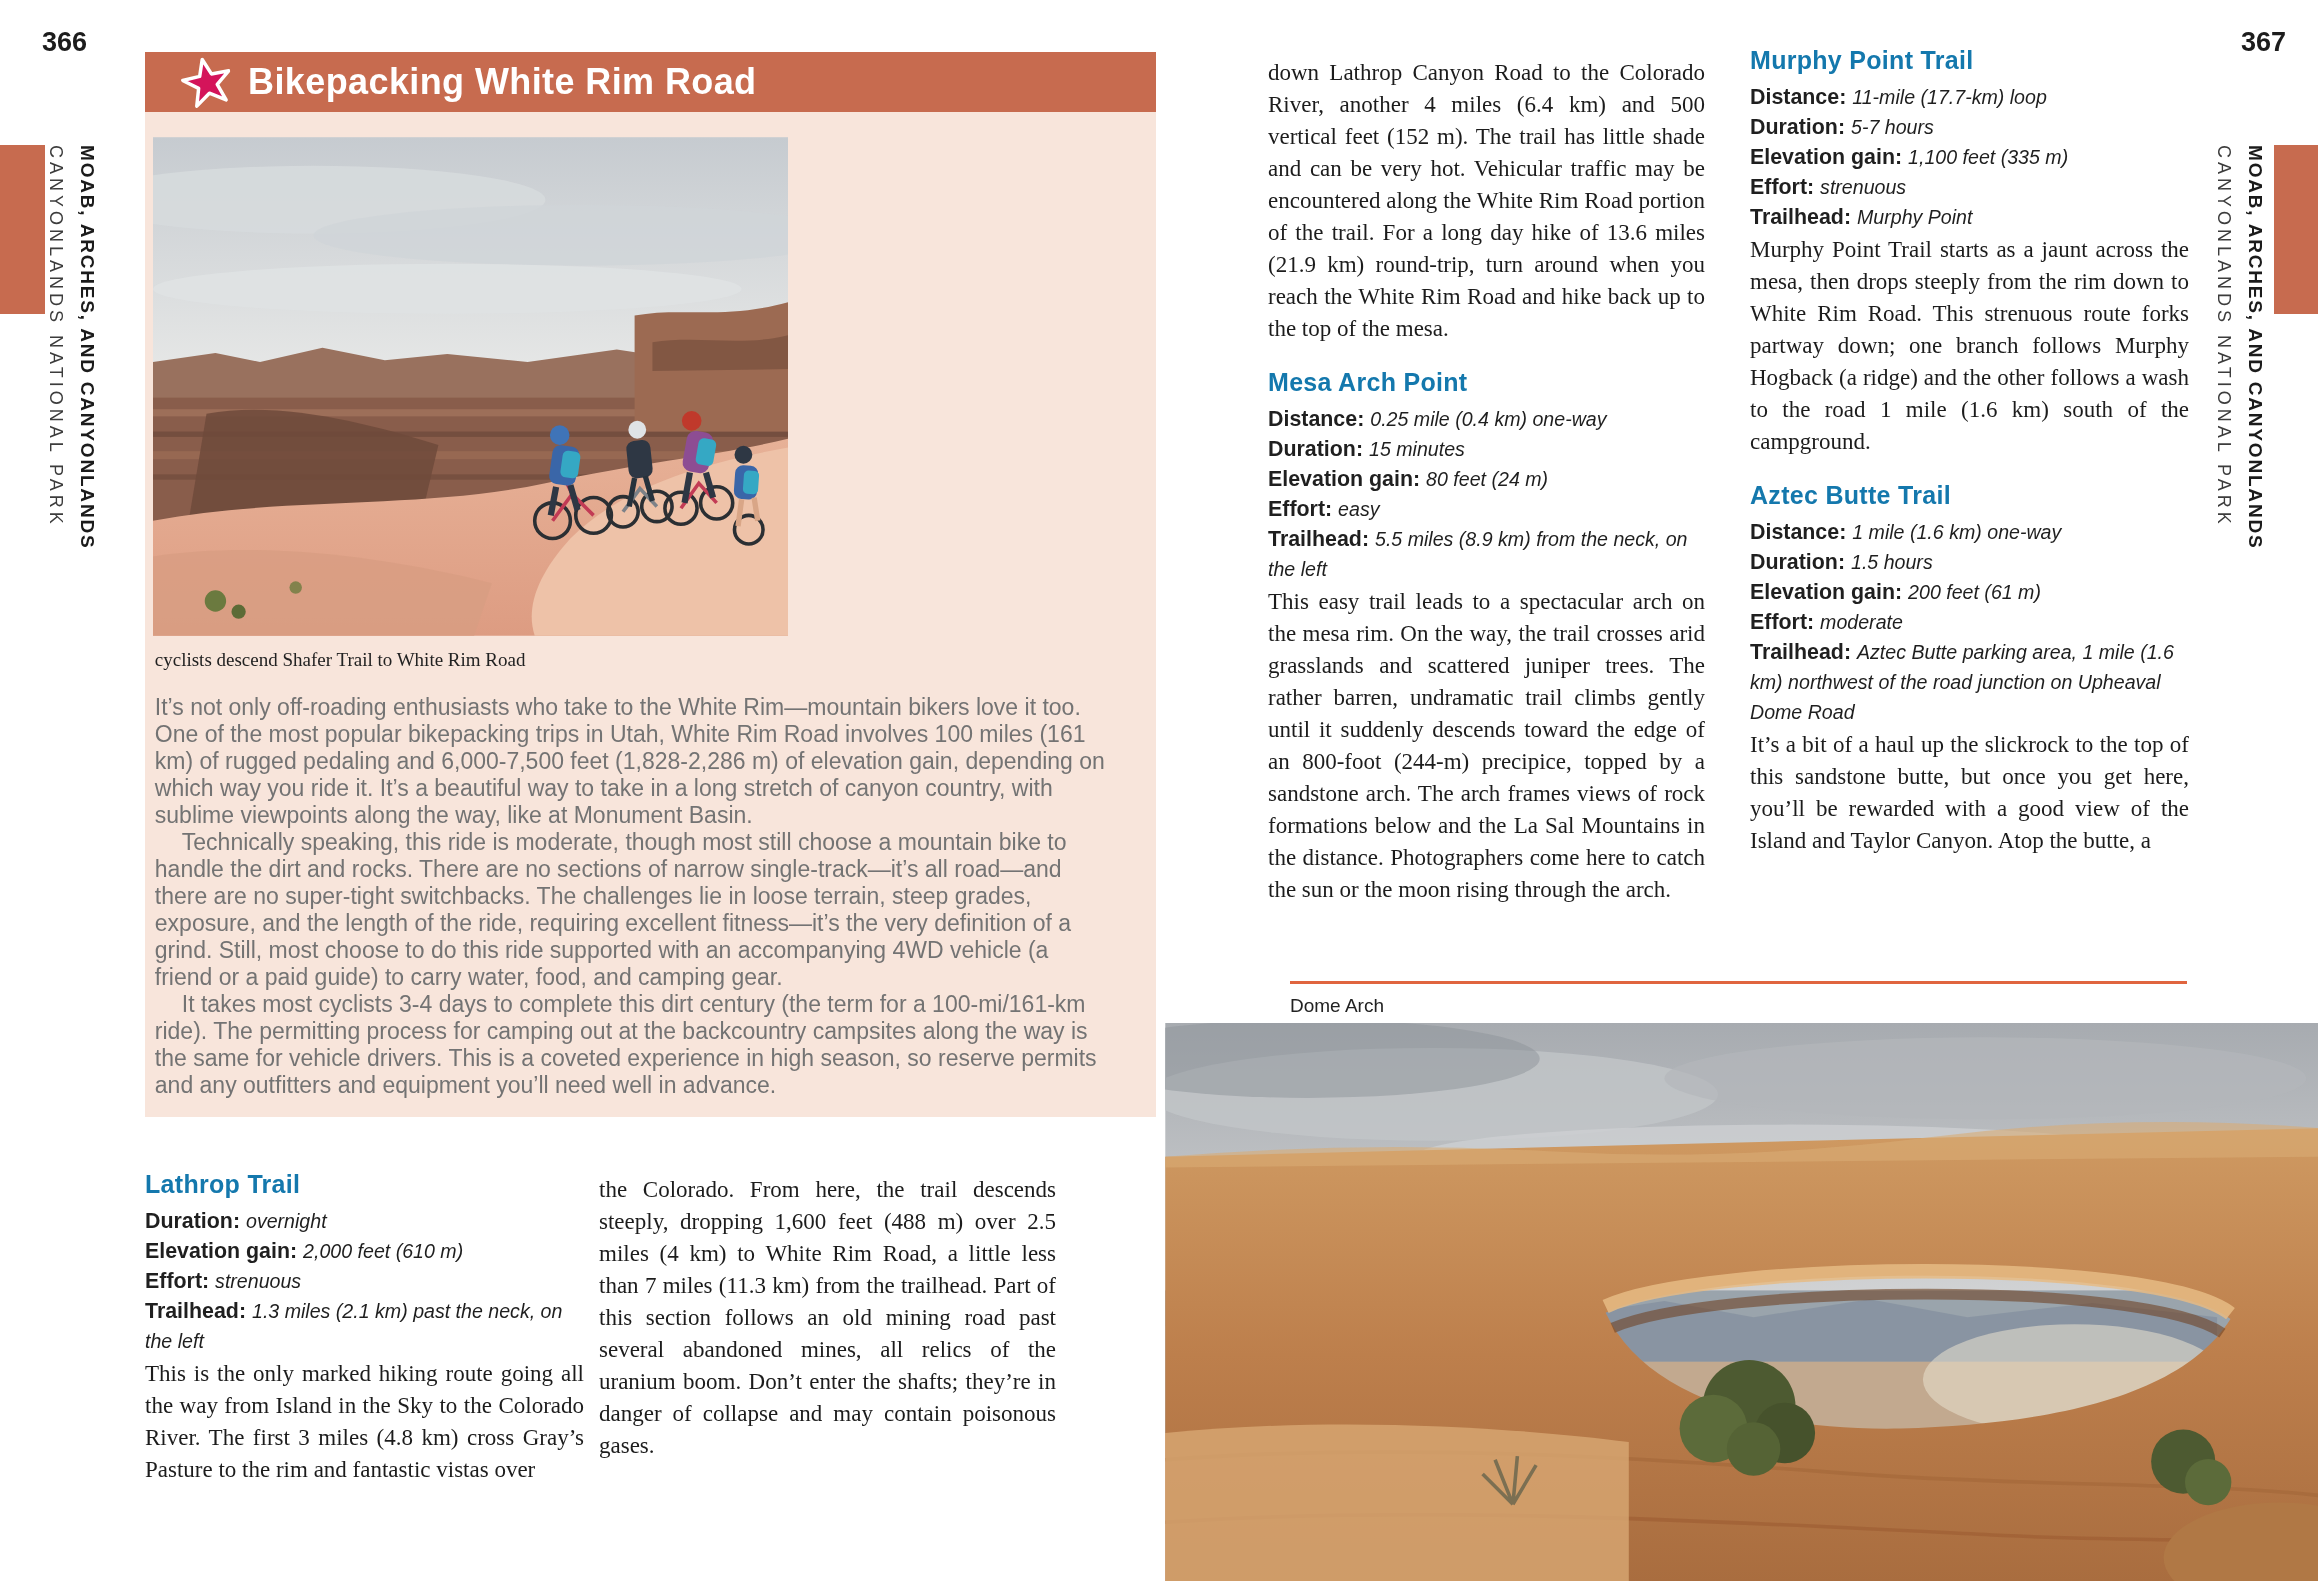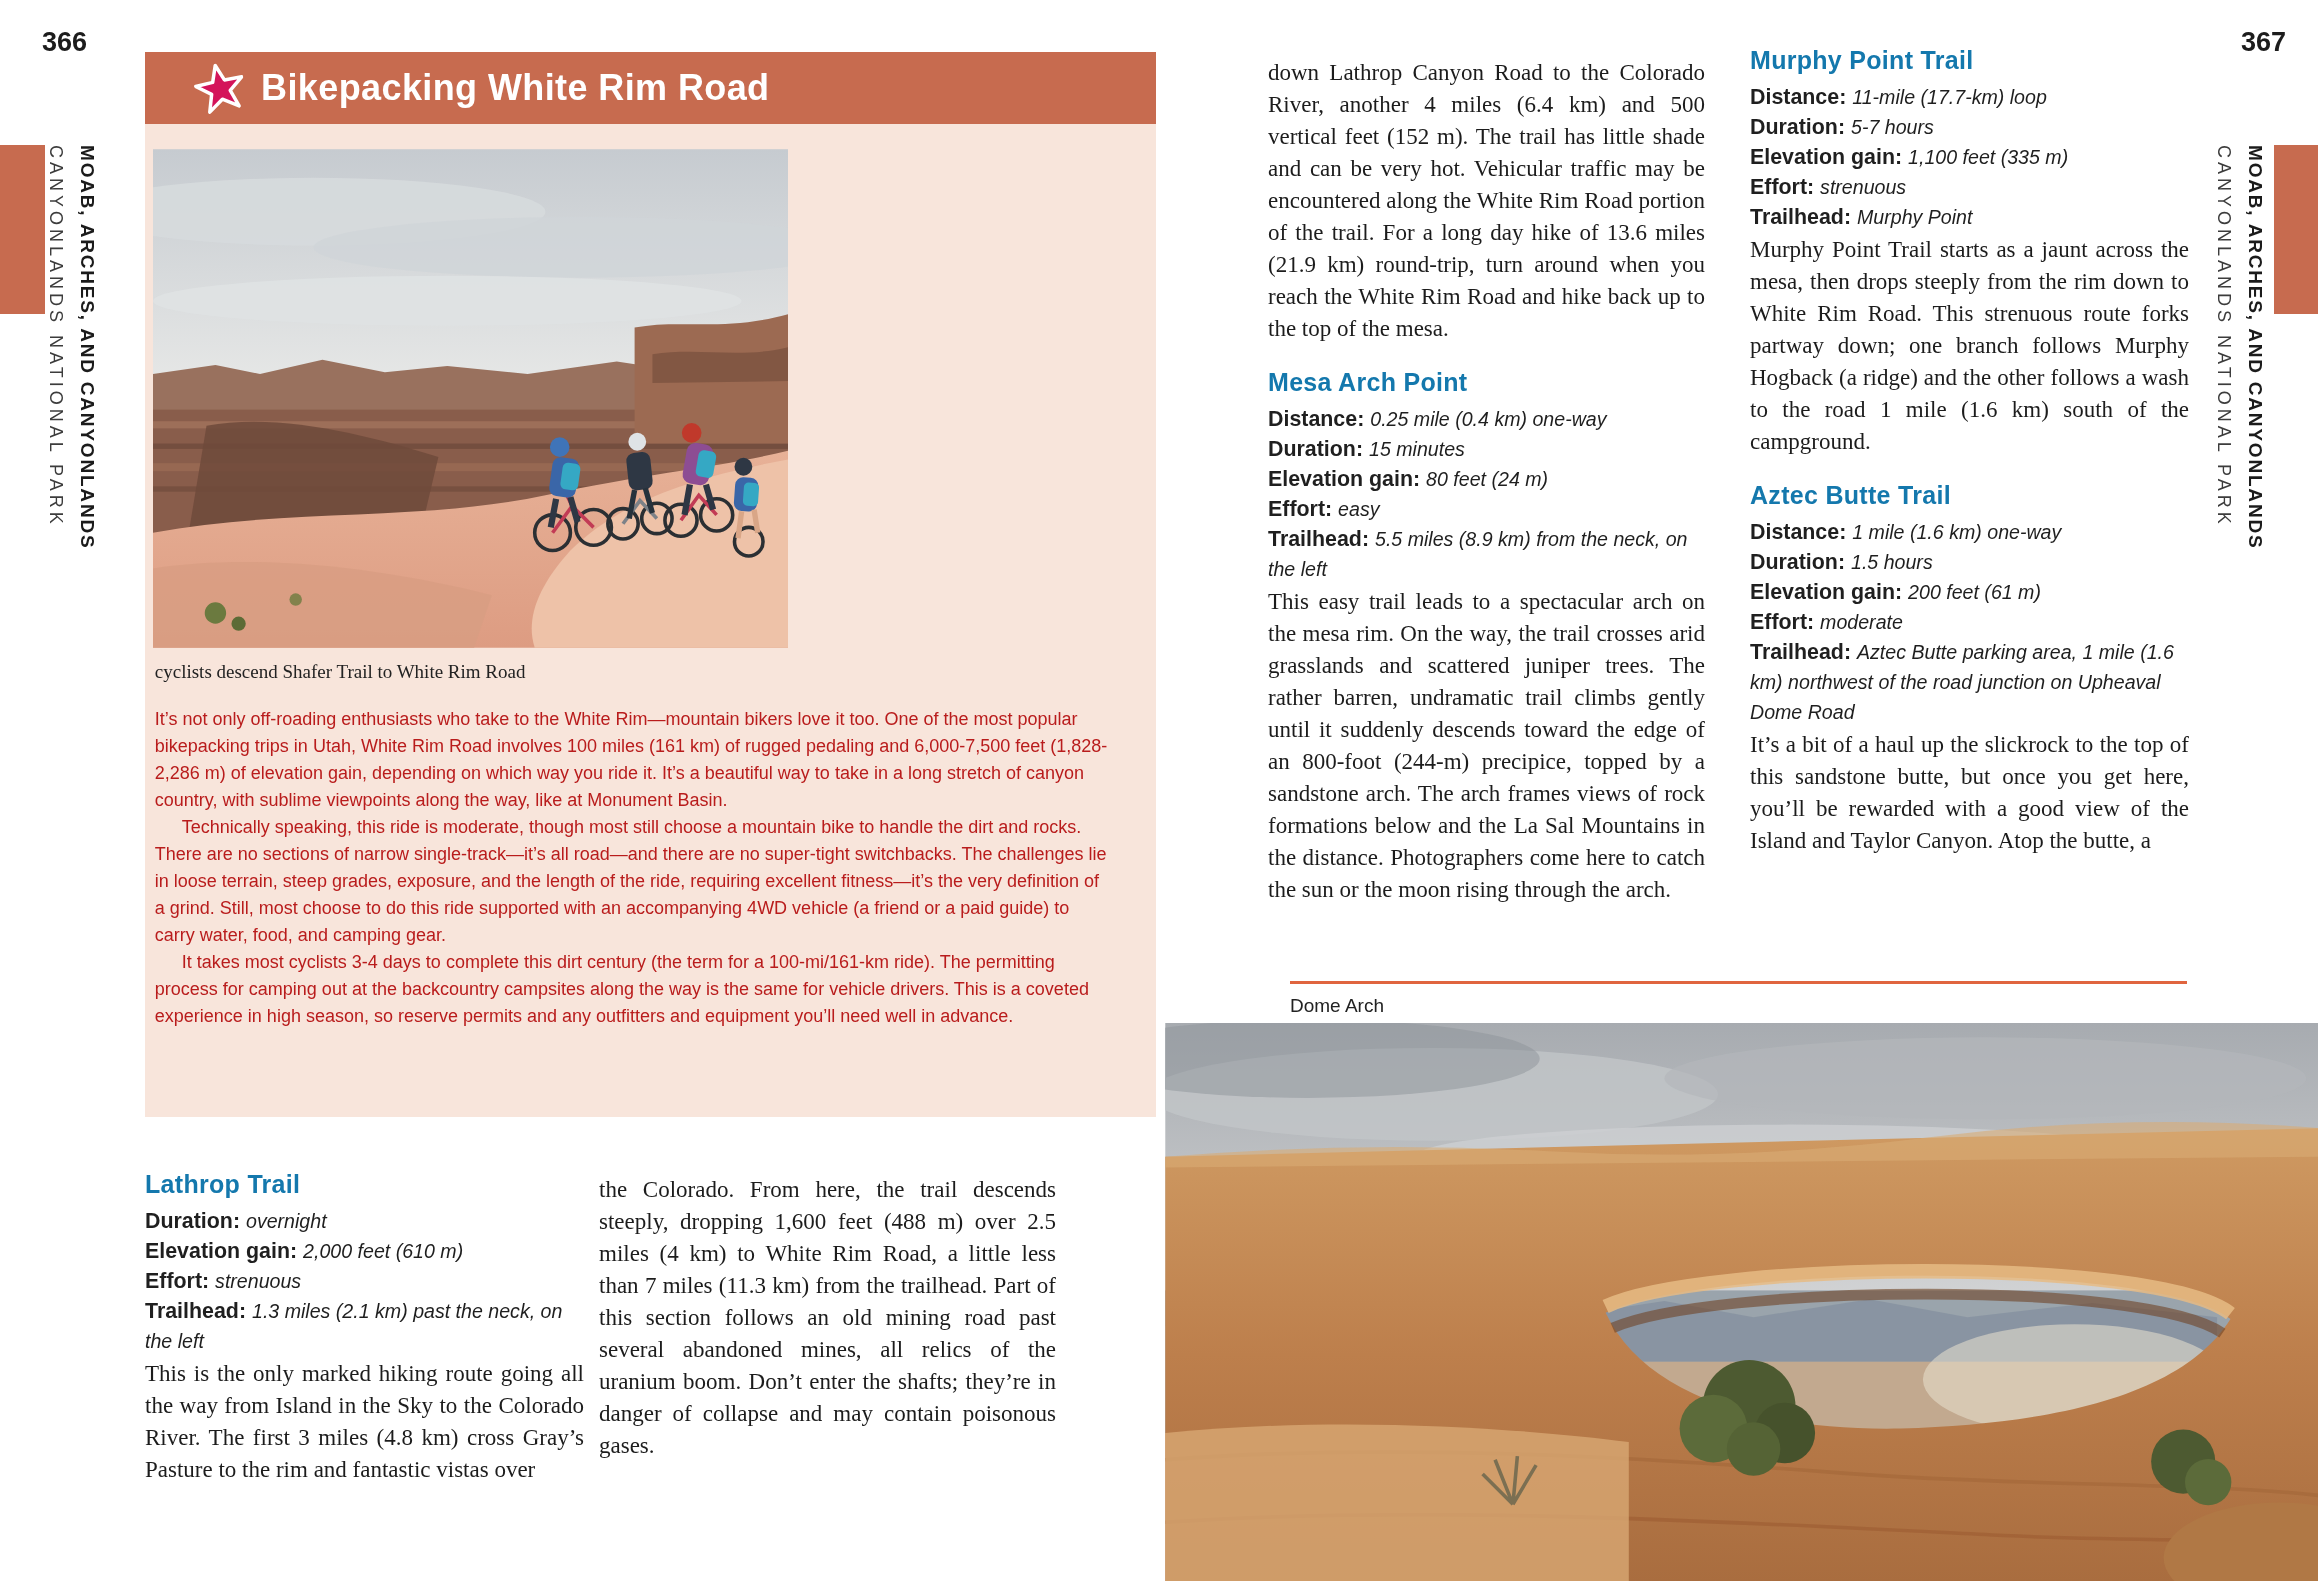--- a/index.html
+++ b/index.html
@@ -19,27 +19,27 @@
   
   .vside{position:absolute;top:145px;writing-mode:vertical-rl;}
   .vside div+div{margin-right:9.8px;}
   .vb{font-weight:bold;font-size:19px;letter-spacing:1.8px;color:#1b1b1b;}
   .vl{font-size:18px;letter-spacing:4px;color:#3c3c3c;}
   #side-l{left:45px;}
   #side-r{left:2213px;}
 
   
   #feature{position:absolute;left:145px;top:52px;width:1011px;height:1065px;background:#f8e5db;}
-  #feature-bar{height:72px;background:#c76b4f;display:flex;align-items:center;padding-left:50px;}
+  #feature-bar{height:60px;background:#c76b4f;display:flex;align-items:center;padding-left:37px;}
   #feature-bar svg{flex:0 0 auto;margin-right:16px;transform:rotate(-12deg);}
   #feature-title{font-weight:bold;font-size:36px;color:#ffffff;letter-spacing:0.4px;}
   #photo1{display:block;margin:25px 0 0 8px;}
   .caption{font-size:19px;color:#222222;}
   #caption1{margin:12.5px 0 0 9.8px;font-family:Liberation Serif, serif;}
-  .intro{margin:0 46px 0 9.8px;font-size:18px;line-height:27px;color:#b91c1c;text-align:left;}
+  .intro{margin:0 46px 0 9.8px;font-size:23px;line-height:27px;color:#737373;text-align:left;}
   .intro.first{margin-top:23px;}
   .intro.ind{text-indent:27px;}
 
   
   .col{position:absolute;}
   #l-col1{left:145px;top:1170px;width:439px;}
   #l-col2{left:599px;top:1174px;width:457px;}
   #r-col1{left:1268px;top:57px;width:437px;}
   #r-col2{left:1750px;top:46px;width:439px;}
 

